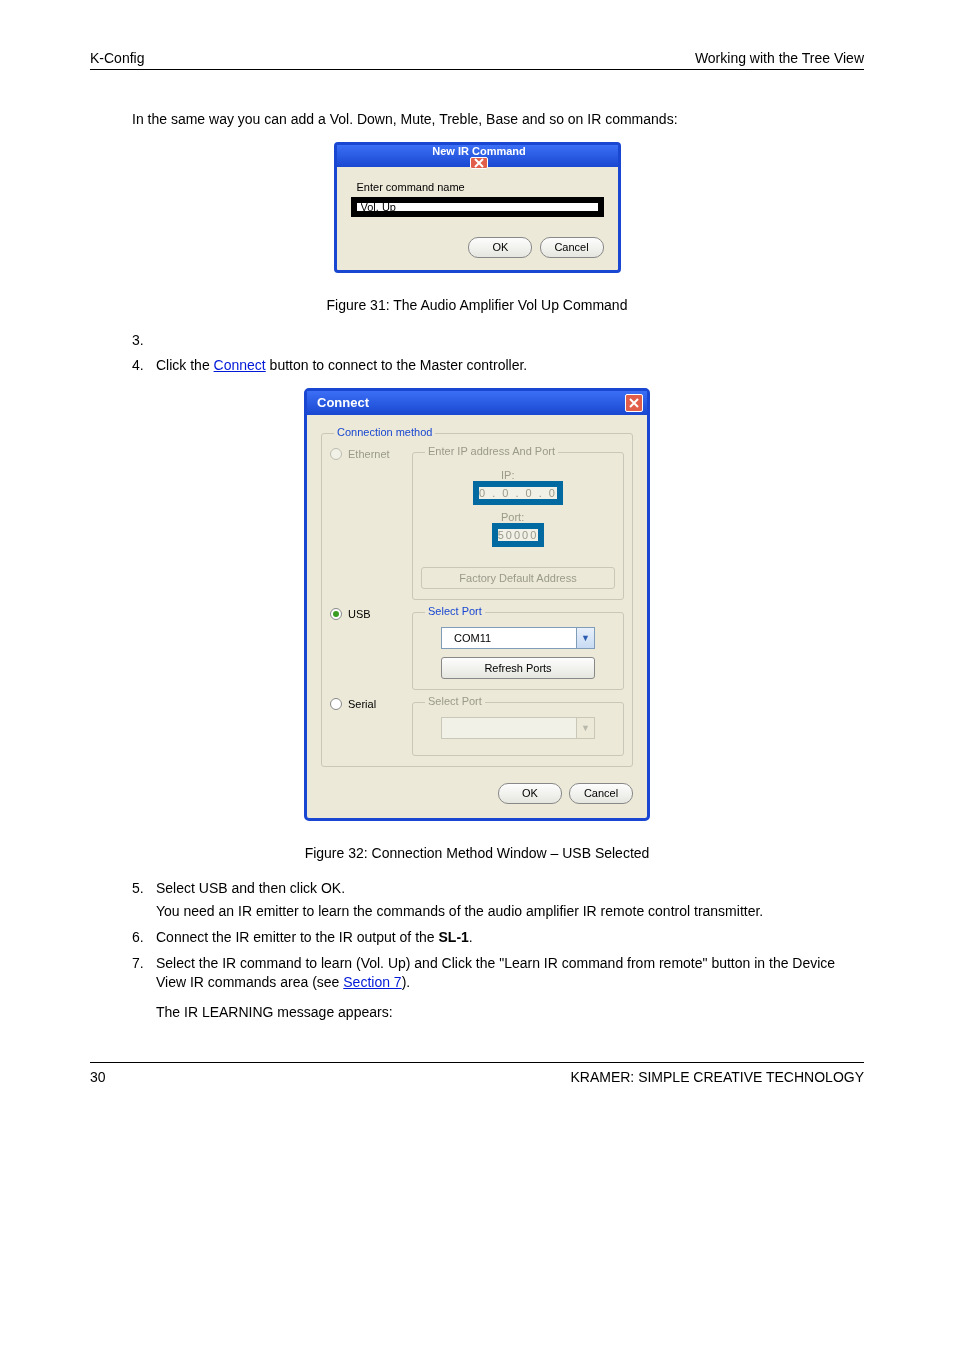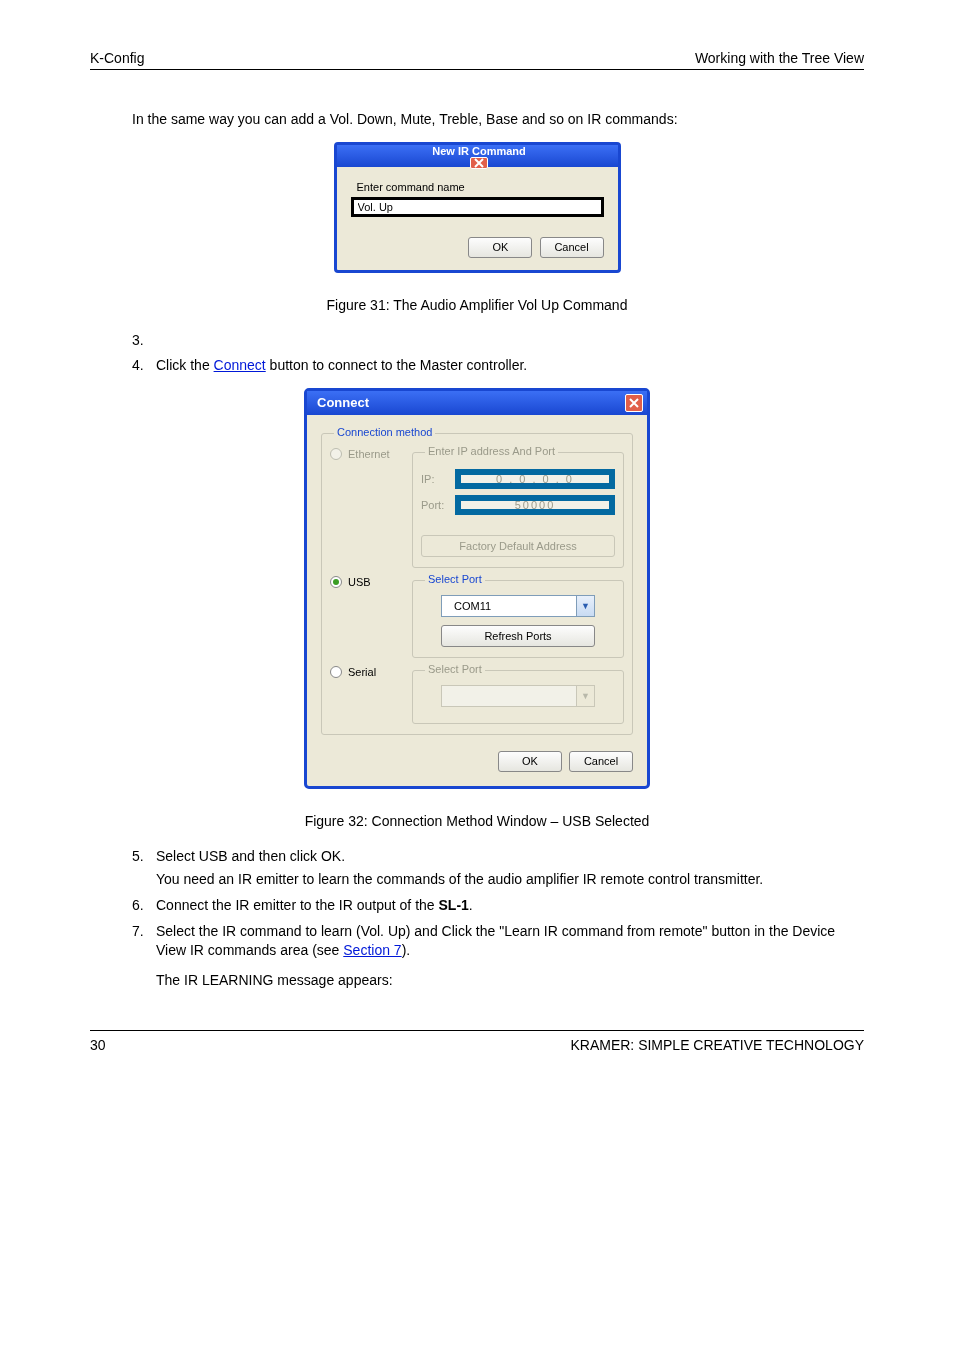--- a/index.html
+++ b/index.html
@@ -71,33 +71,33 @@
     border: 1px solid #fff;
     border-radius: 2px;
     display: flex; align-items: center; justify-content: center;
     color: #fff; font-weight: bold; font-size: 12px;
     cursor: pointer;
   }
   .dlg1-body { padding: 10px 14px 12px 14px; }
   .dlg1-label { margin: 4px 0 4px 6px; }
   .dlg1-input {
     width: 100%; height: 20px;
-    border: 3px solid #000000;
+    border: 6px solid #000000;
     background: #fff;
     font-size: 11px;
     padding: 0 4px;
   }
   .dlg1-btns { text-align: right; margin-top: 20px; }
   .win-btn {
     height: 21px;
     min-width: 64px;
     font-size: 11px;
     font-family: Tahoma, sans-serif;
     border: 1px solid #888;
-    border-radius: 3px;
+    border-radius: 10px;
     background: linear-gradient(to bottom,#fdfdfd,#e6e6e0);
     margin-left: 4px;
     cursor: pointer;
   }
 
   
   .dlg2 {
     width: 346px;
     border: 3px solid #1947d1;
     border-radius: 5px;
@@ -133,21 +133,21 @@
   .radio-wrap { display: flex; align-items: center; gap: 6px; margin-bottom: 12px; }
   .radio-wrap.disabled { color: #9a9a8a; }
   .rd {
     width: 12px; height: 12px; border-radius: 50%;
     border: 1px solid #888; background: #fff;
     display: inline-flex; align-items: center; justify-content: center;
   }
   .rd.disabled { border-color: #bdbdb0; background:#f2f1e8;}
   .rd.on::after { content:""; width:6px; height:6px; border-radius:50%; background:#3a9d23; }
   .innergb { flex: 1; }
-  .formrow { display: flex; align-items: center; margin: 6px 0; }
+  .formrow { display: flex; align-items: center; margin: 6px 0; flex-direction: column; }
   .flabel { width: 34px; color: #9a9a8a; }
   .ip-field, .port-field {
     flex: 1; height: 20px;
     border: 6px solid #0369a1;
     background: #f2f1e8;
     display: flex; align-items: center; justify-content: center;
     color: #9a9a8a; letter-spacing: 2px; font-size: 11px;
   }
   .fbtn {
     height: 22px; width: 100%;

